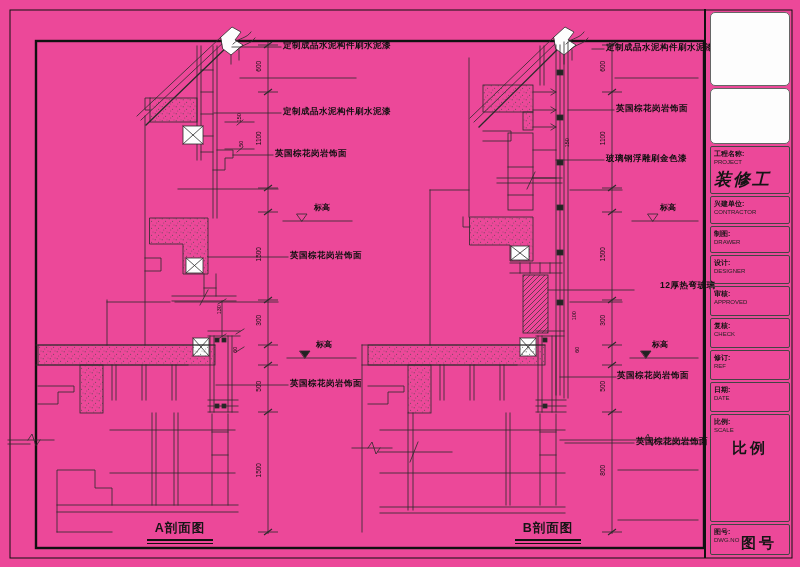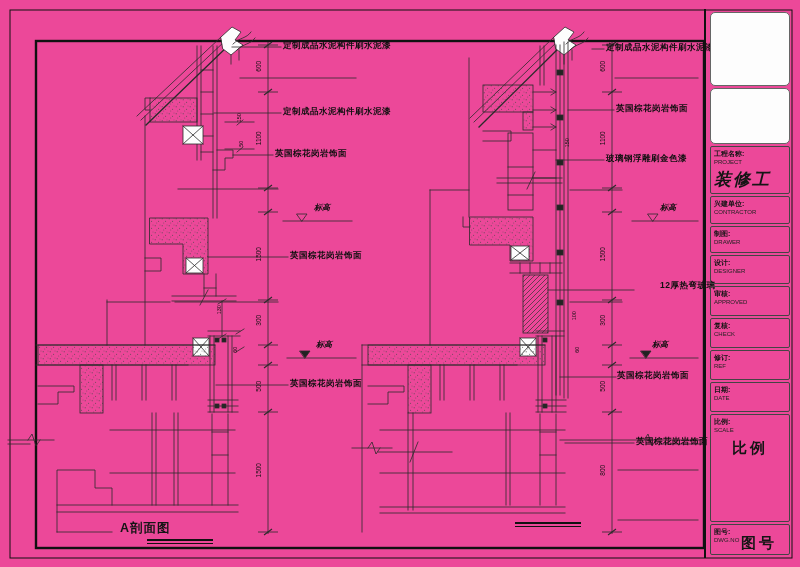--- a/index.html
+++ b/index.html
@@ -1,25 +1,25 @@
 <!DOCTYPE html>
 <html><head>
 <meta charset="utf-8">
 <style>
   html,body{margin:0;padding:0;background:#e8e8e8;}
   #sheet{position:relative;width:800px;height:567px;background:#ec4899;
          font-family:"Liberation Sans","DejaVu Sans",sans-serif;color:#151515;overflow:hidden;}
   #sheet svg{position:absolute;left:0;top:0;}
   .lbl{position:absolute;font-size:8.5px;line-height:1;white-space:nowrap;letter-spacing:0.5px;font-weight:bold;color:#101010;}
-  .elev{position:absolute;font-size:8px;line-height:1;white-space:nowrap;font-weight:bold;font-style:italic;color:#101010;}
+  .elev{position:absolute;font-size:8px;line-height:1;white-space:nowrap;font-weight:bold;color:#101010;}
   .dim{position:absolute;font-size:6.5px;line-height:1;white-space:nowrap;color:#101010;
        transform:rotate(-90deg);transform-origin:center;width:24px;text-align:center;}
   .ddim{position:absolute;font-size:5.5px;line-height:1;white-space:nowrap;color:#101010;
         transform:rotate(-90deg);transform-origin:center;width:18px;text-align:center;}
-  .sec-title{position:absolute;width:120px;text-align:left;}
+  .sec-title{position:absolute;width:120px;text-align:center;}
   .sec-title .t{font-size:12.5px;font-weight:bold;letter-spacing:1px;}
   .sec-title .u1{width:66px;border-top:2px solid #111;margin:2px auto 0;}
   .sec-title .u2{width:66px;border-top:1px solid #111;margin:2px auto 0;}
   
   #tblock{position:absolute;left:704px;top:9px;width:88px;height:549px;
           border-left:2.5px solid #111;box-sizing:border-box;
           display:flex;flex-direction:column;gap:2px;padding:3px 2px 3px 4px;}
   .tb-box{border:1px solid #666;border-radius:5px;background:#fdfdfd;}
   .tb-row{border:1px solid #444;border-radius:2px;padding:2px 3px;box-sizing:border-box;
           display:flex;flex-direction:column;overflow:hidden;}
@@ -232,20 +232,21 @@
   <span class="dim" style="left:591px;top:251px">1500</span>
   <span class="dim" style="left:591px;top:317px">300</span>
   <span class="dim" style="left:591px;top:383px">500</span>
   <span class="dim" style="left:591px;top:467px">800</span>
 
   <span class="ddim" style="left:559px;top:140px">150</span>
   <span class="ddim" style="left:566px;top:313px">100</span>
   <span class="ddim" style="left:569px;top:347px">60</span>
 
   <div class="sec-title" style="left:488px;top:520px">
+    <div class="t">B剖面图</div>
     <div class="u1"></div>
       <div class="u2"></div>
   </div>
 
   <div id="tblock">
     <div class="tb-box" style="height:72px"></div>
     <div class="tb-box" style="height:54px"></div>
 
     <div class="tb-row" style="height:48px">
       <span class="tb-zh">工程名称:</span>

